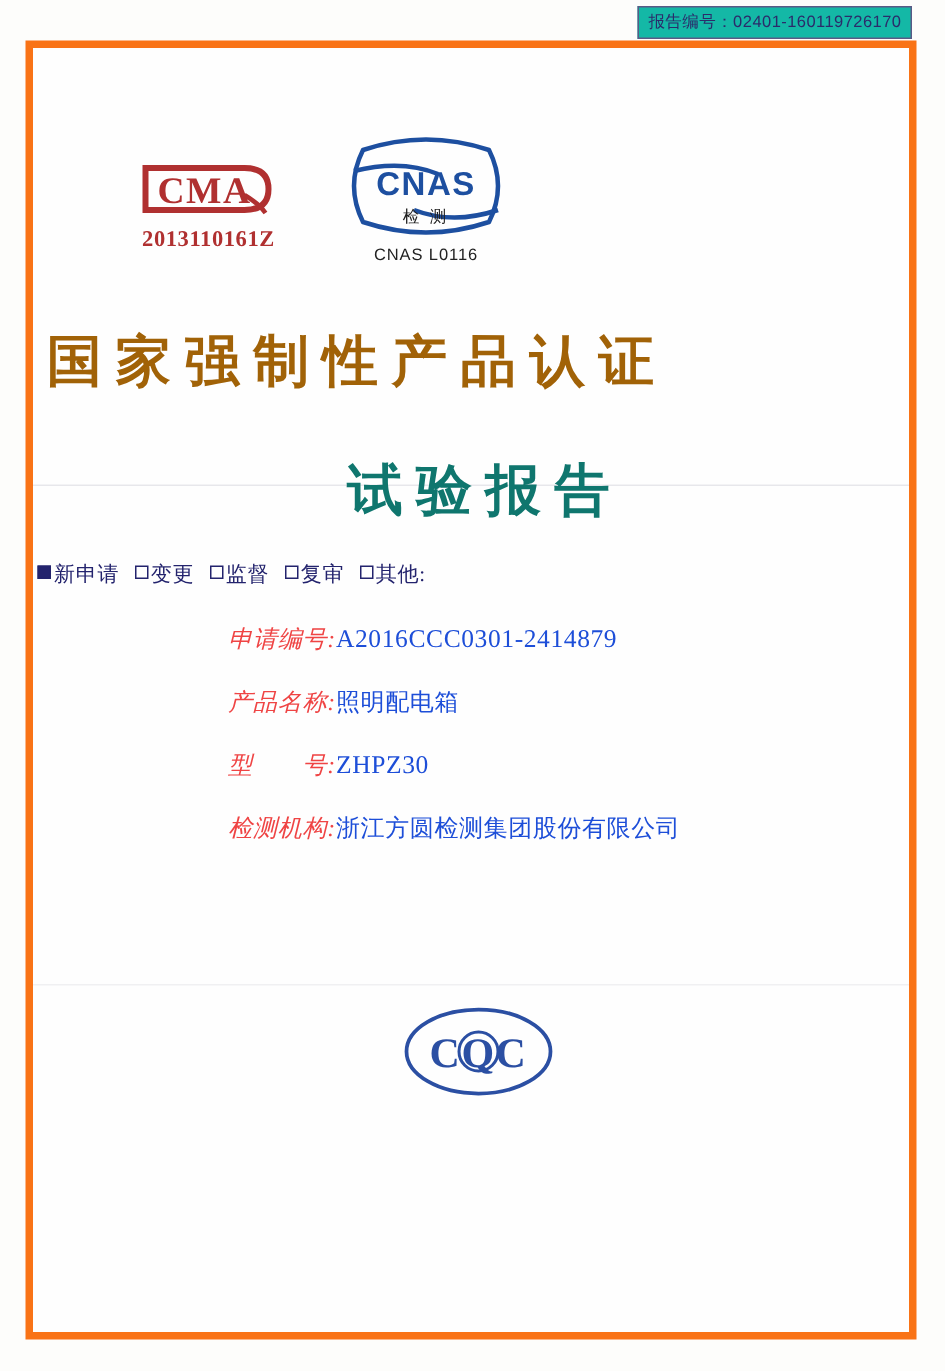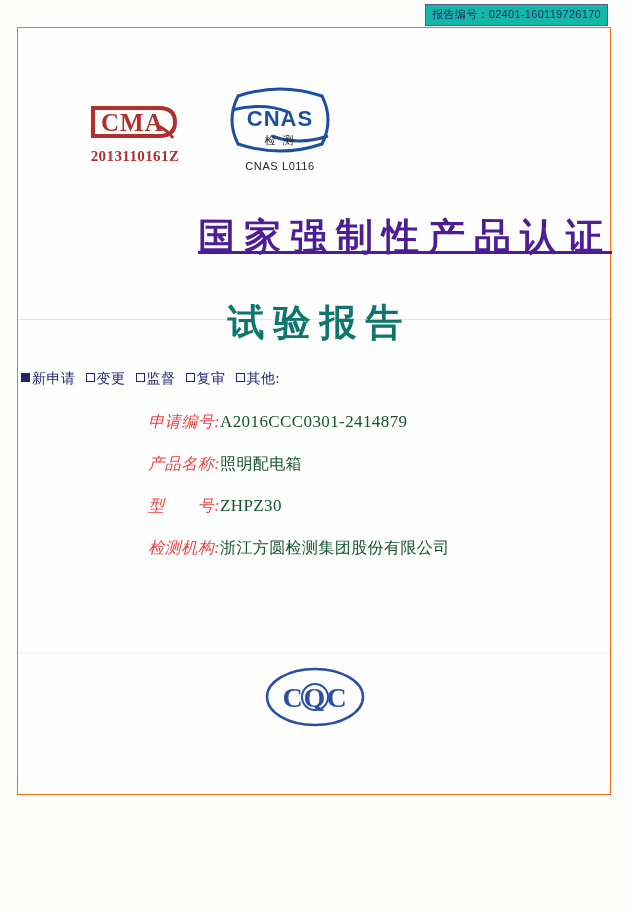--- a/index.html
+++ b/index.html
@@ -45,22 +45,22 @@
     white-space: nowrap;
     background: #14b8a6;
   }
 
   
   .frame {
     position: absolute;
     left: 17px;
     top: 27px;
     width: 594px;
-    height: 768px;
-    border: 1px solid #f97316;
+    height: 866px;
+    border: 5px solid #f97316;
     box-sizing: border-box;
     background: #fefefe;
   }
 
   
   .scanline-a {
     position: absolute;
     left: 0; top: 291px;
     width: 100%;
     height: 1px;
@@ -126,28 +126,27 @@
     letter-spacing: 0.6px;
     margin-top: -2px;
   }
 
   
   .title-main {
     position: absolute;
     top: 184px;
     left: 0;
     width: 594px;
-    text-align: right;
+    text-align: left;
     font-family: "Liberation Serif", serif;
     font-size: 37px;
     font-weight: bold;
     letter-spacing: 9px;
-    color: #4c1d95;
+    color: #a16207;
     text-indent: 9px;
-    text-decoration: underline;
   }
   .title-sub {
     position: absolute;
     top: 270px;
     left: 0;
     width: 594px;
     text-align: center;
     font-family: "Liberation Serif", serif;
     font-size: 37px;
     font-weight: bold;
@@ -201,21 +200,21 @@
     width: 96px;
     flex: none;
     font-size: 16px;
     font-style: italic;
     color: #ef4444;
     letter-spacing: 0.5px;
     text-align: right;
   }
   .field-value {
     font-size: 17px;
-    color: #14532d;
+    color: #1d4ed8;
     letter-spacing: 0.4px;
     font-family: "Liberation Serif", serif;
   }
   .field-value.cn {
     font-size: 16px;
   }
   .field-second-line {
     padding-left: 232px;
     font-size: 16px;
     color: #1c1c6b;

